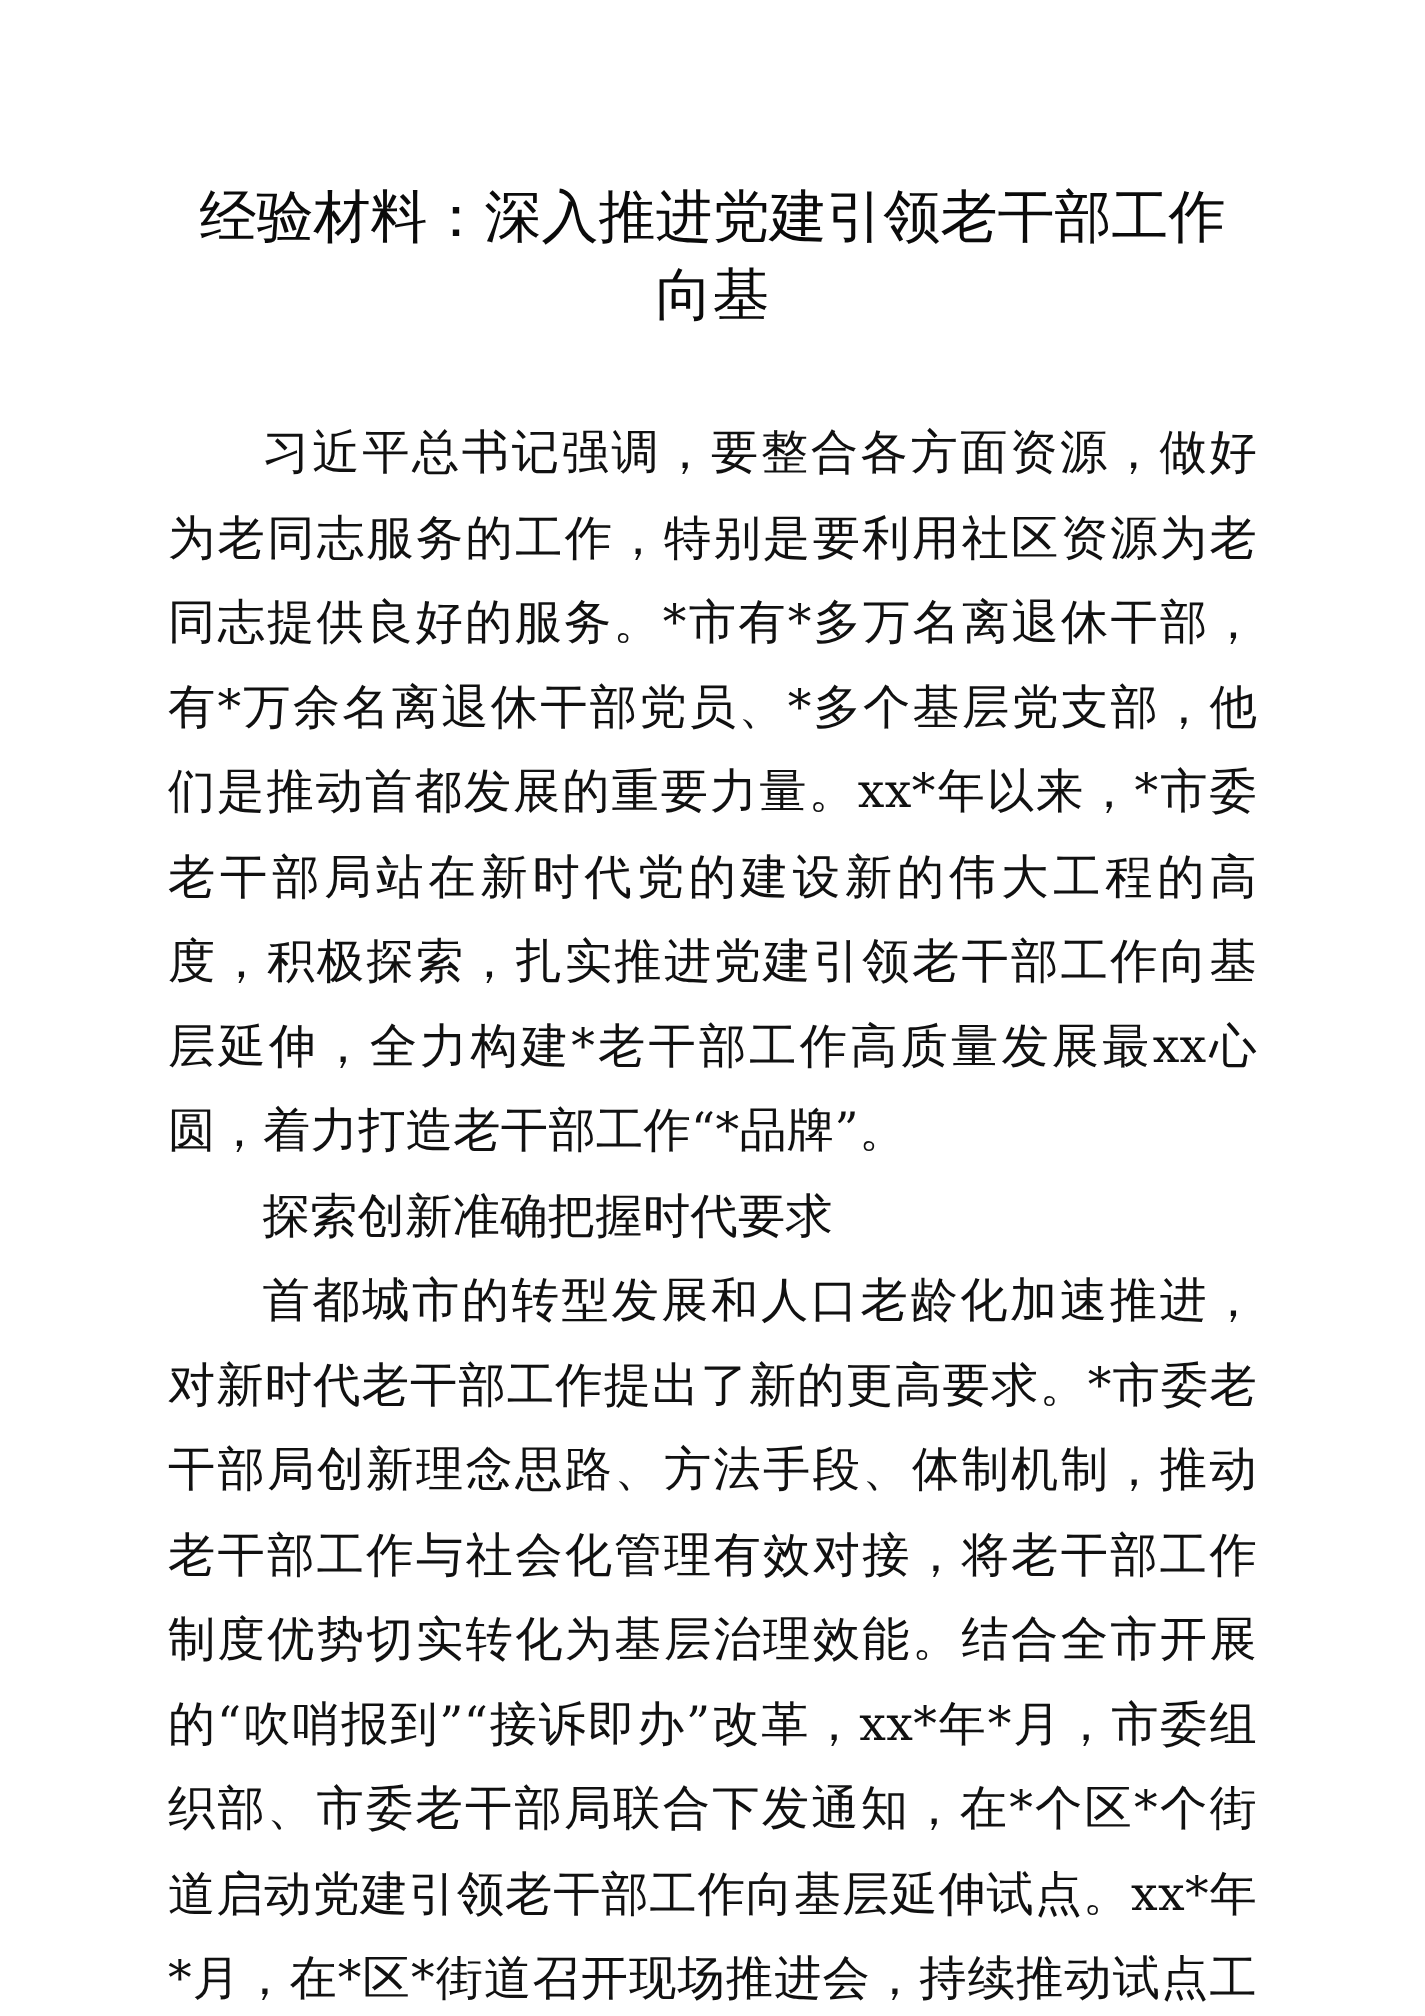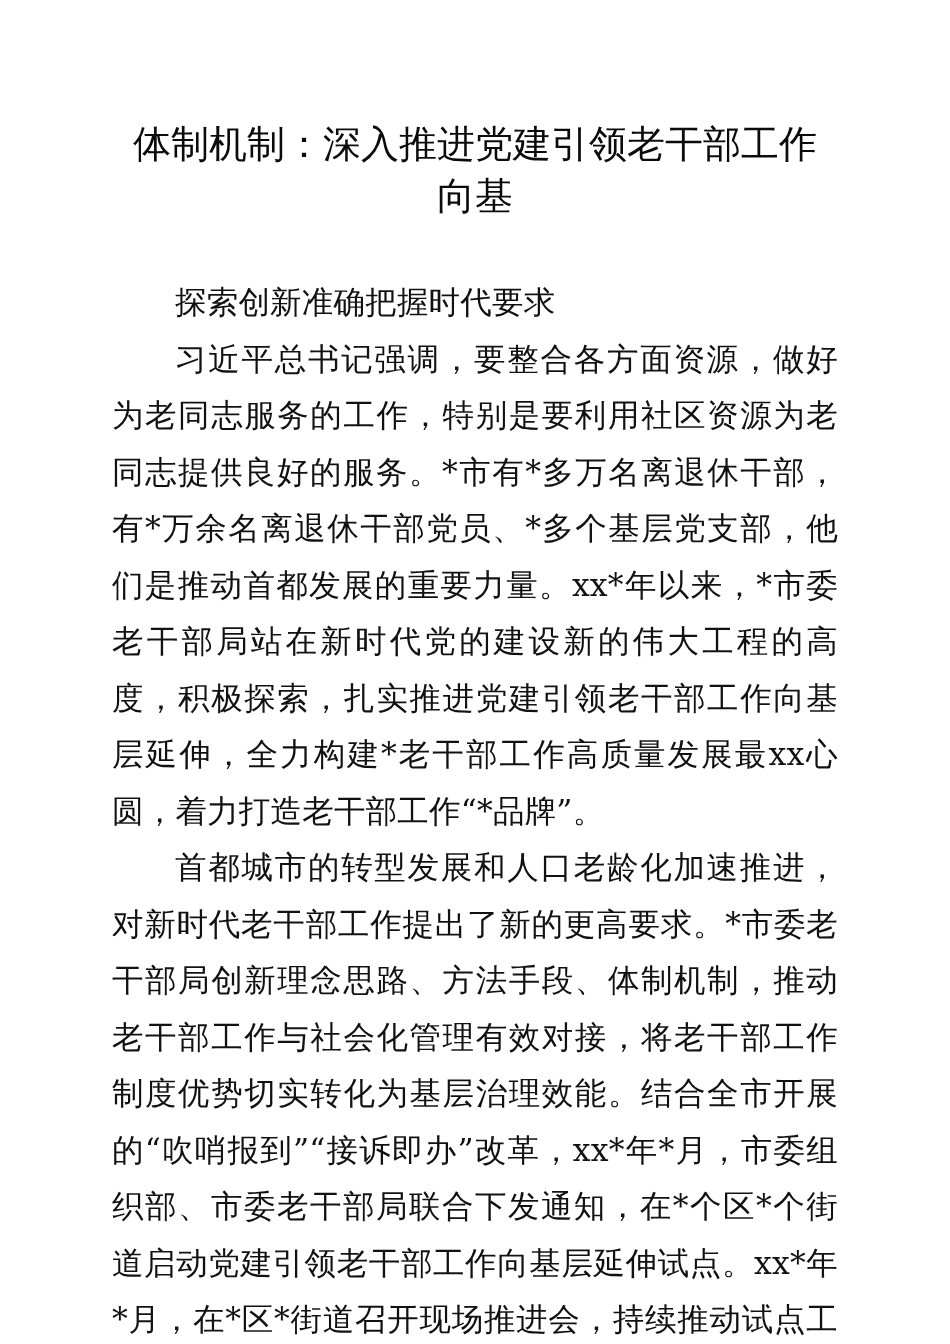--- a/index.html
+++ b/index.html
@@ -70,28 +70,28 @@
   }
 </style>
 </head>
 <body>
 
 <div class="page">
 
   <div class="content">
 
     <h1 class="doc-title">
-      <span style="display: block;">体制机制：深入推进党建引领老干部工作向基</span>
+      <span style="display: block;">经验材料：深入推进党建引领老干部工作向基</span>
     </h1>
 
     <div class="body-block">
 
+      <p class="para">习近平总书记强调，要整合各方面资源，做好为老同志服务的工作，特别是要利用社区资源为老同志提供良好的服务。*市有*多万名离退休干部，有*万余名离退休干部党员、*多个基层党支部，他们是推动首都发展的重要力量。xx*年以来，*市委老干部局站在新时代党的建设新的伟大工程的高度，积极探索，扎实推进党建引领老干部工作向基层延伸，全力构建*老干部工作高质量发展最xx心圆，着力打造老干部工作“*品牌”。</p>
+
       <p class="para heading-line">探索创新准确把握时代要求</p>
-
-      <p class="para">习近平总书记强调，要整合各方面资源，做好为老同志服务的工作，特别是要利用社区资源为老同志提供良好的服务。*市有*多万名离退休干部，有*万余名离退休干部党员、*多个基层党支部，他们是推动首都发展的重要力量。xx*年以来，*市委老干部局站在新时代党的建设新的伟大工程的高度，积极探索，扎实推进党建引领老干部工作向基层延伸，全力构建*老干部工作高质量发展最xx心圆，着力打造老干部工作“*品牌”。</p>
 
       <p class="para">首都城市的转型发展和人口老龄化加速推进，对新时代老干部工作提出了新的更高要求。*市委老干部局创新理念思路、方法手段、体制机制，推动老干部工作与社会化管理有效对接，将老干部工作制度优势切实转化为基层治理效能。结合全市开展的“吹哨报到”“接诉即办”改革，xx*年*月，市委组织部、市委老干部局联合下发通知，在*个区*个街道启动党建引领老干部工作向基层延伸试点。xx*年*月，在*区*街道召开现场推进会，持续推动试点工作向纵深发展。*年*月，市委办公厅印发《关于加强新时代离退休干部党的建设工作的实施意见》，对党建引领老干部工作向基层延伸提出要求。*年*月，市委老干部局制定印发《关于深入推进党建引领老干部工作向基层延伸的若干措施》，从*个方面提出*项任务。通过*年的探索实践，</p>
 
     </div>
 
   </div>
 
 </div>
 
 </body></html>

